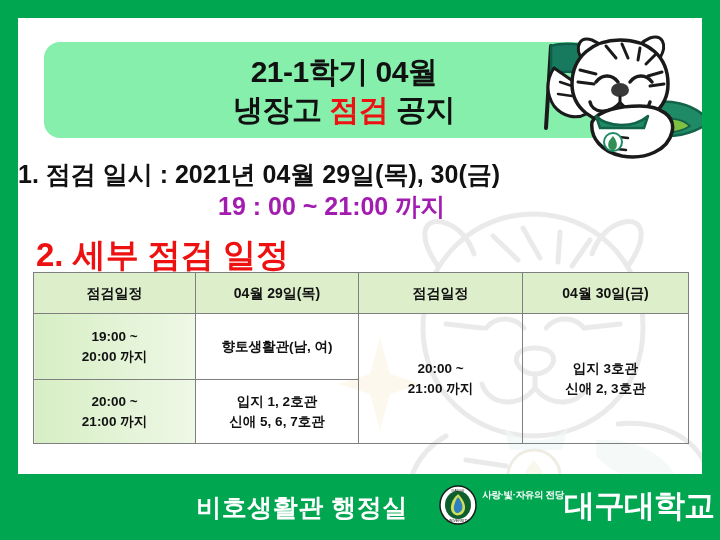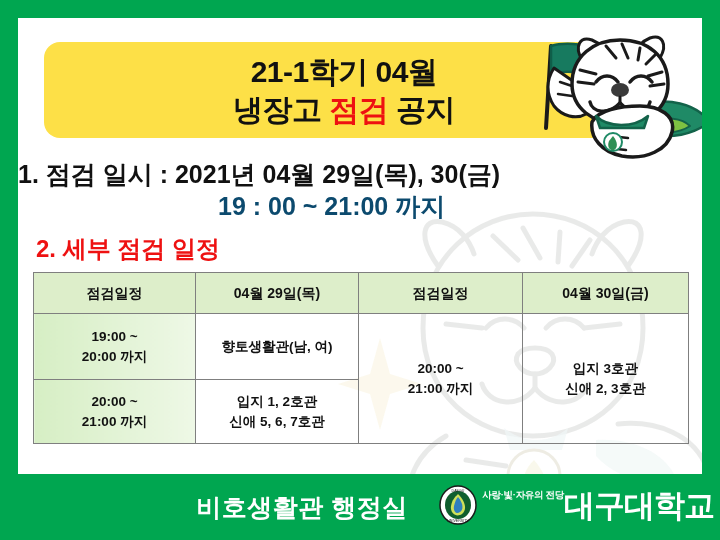--- a/index.html
+++ b/index.html
@@ -39,21 +39,21 @@
   }
   .watermark svg { width: 100%; height: 100%; display: block; }
 
   
   .title-banner {
     position: absolute;
     left: 26px;
     top: 24px;
     width: 600px;
     height: 96px;
-    background: #fde047;
+    background: #86efac;
     border-radius: 16px;
     display: flex;
     flex-direction: column;
     align-items: center;
     justify-content: center;
     box-sizing: border-box;
     padding-top: 2px;
   }
   .title-line {
     font-size: 30px;
@@ -87,27 +87,27 @@
     font-size: 25px;
     font-weight: bold;
     color: #111111;
     padding-left: 0;
     line-height: 1.28;
     white-space: nowrap;
   }
   .line-2 {
     font-size: 25px;
     font-weight: bold;
-    color: #0c4a6e;
+    color: #a21caf;
     padding-left: 200px;
     line-height: 1.28;
     white-space: nowrap;
   }
   .line-3 {
-    font-size: 24px;
+    font-size: 33px;
     font-weight: bold;
     color: #ee1111;
     padding-left: 18px;
     margin-top: 12px;
     line-height: 1.28;
     white-space: nowrap;
   }
 
   
   .schedule-table {

